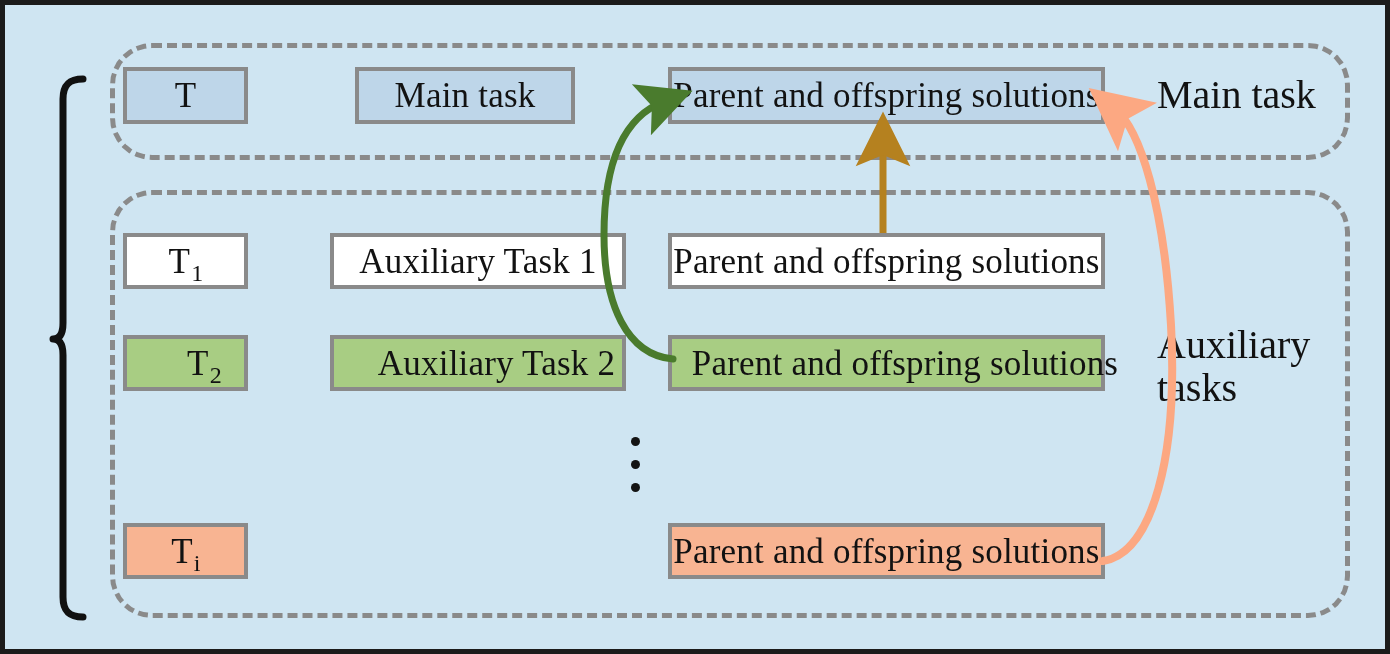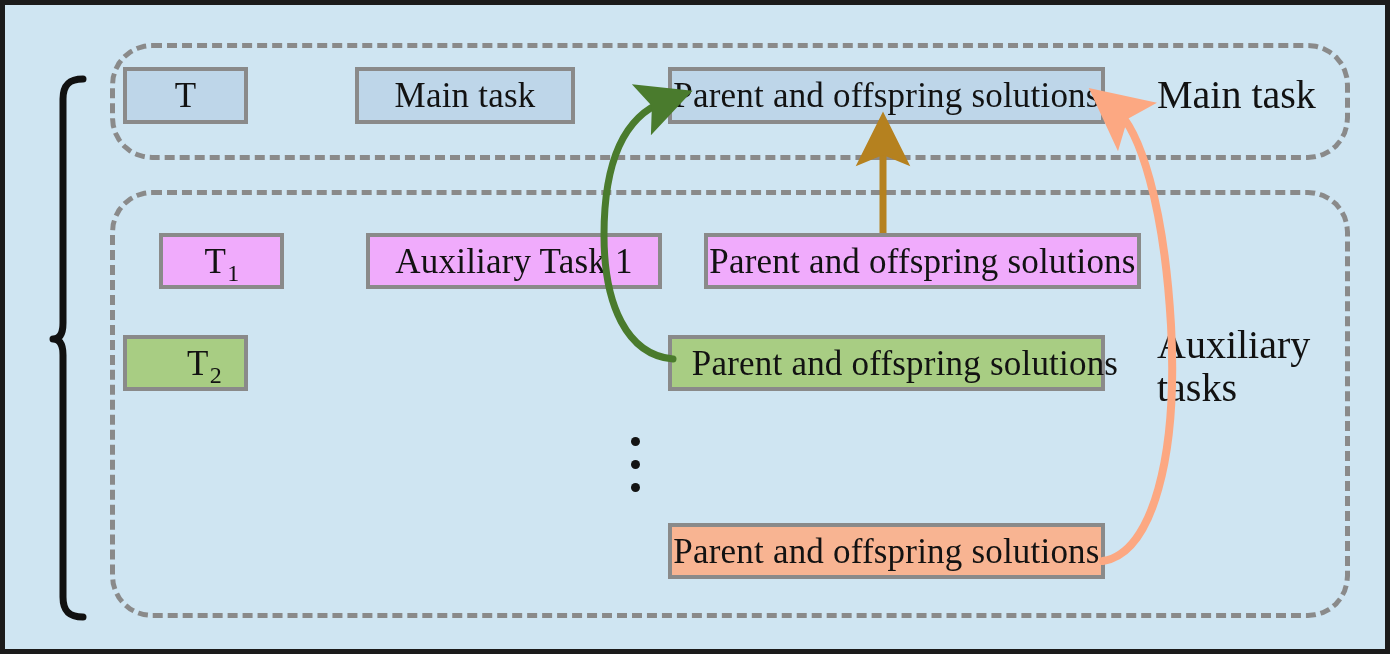--- a/index.html
+++ b/index.html
@@ -36,21 +36,21 @@
     display:flex;
     align-items:center;
     justify-content:center;
     color:#121212;
     font-size:35px;
     line-height:1;
     white-space:nowrap;
     letter-spacing:.2px;
   }
   .node.blue  { background:#bed6e9; }
-  .node.yellow{ background:#f0abfc;margin-left:36px; }
+  .node.yellow{ background:#ffffff; }
   .node.green { background:#a8cd83; }
   .node.orange{ background:#f8b492; }
 
   .node sub{ font-size:24px; vertical-align:baseline; position:relative; top:8px; left:1px; }
 
   
   .col-t    { left:118px; width:125px; }
   .col-name { left:350px; width:220px; }
   .col-sol  { left:663px; width:437px; }
   .col-name-aux { left:325px; width:296px; }
@@ -112,30 +112,36 @@
   <div class="node yellow col-name-aux row-a1">
     <span>Auxiliary Task 1</span>
   </div>
   <div class="node yellow col-sol-aux row-a1">
     <span>Parent and offspring solutions</span>
   </div>
 
   <div class="node green col-t row-a2">
     <span><span>T</span><sub>2</sub></span>
   </div>
+  <div class="node green col-name-aux row-a2">
+    <span>Auxiliary Task 2</span>
+  </div>
   <div class="node green col-sol-aux row-a2">
     <span>Parent and offspring solutions</span>
   </div>
 
   <div id="ellipsis">
     <i></i>
     <i></i>
     <i></i>
   </div>
 
+  <div class="node orange col-t row-ai">
+    <span><span>T</span><sub>i</sub></span>
+  </div>
   <div class="node orange col-sol-aux row-ai">
     <span>Parent and offspring solutions</span>
   </div>
 
   <div id="label-main" class="side-label">Main task</div>
   <div id="label-aux" class="side-label">Auxiliary
 tasks</div>
 
   <svg class="overlay" viewBox="0 0 1390 654" xmlns="http://www.w3.org/2000/svg">
     <defs>

